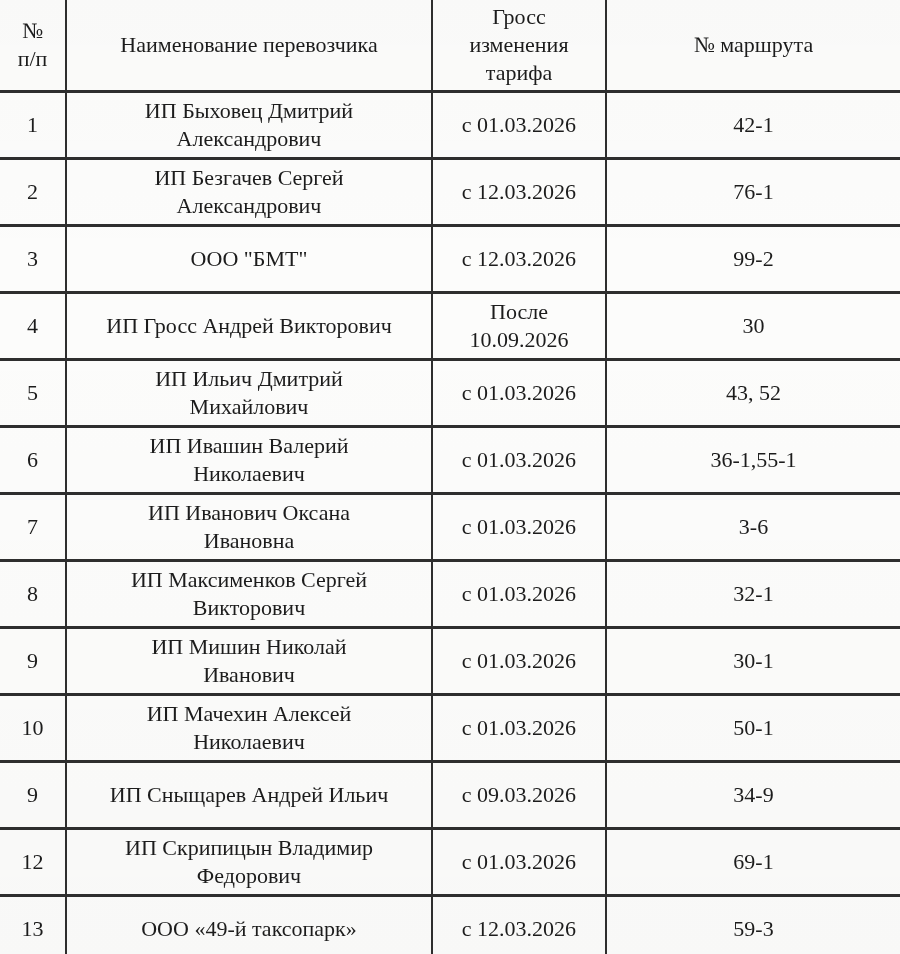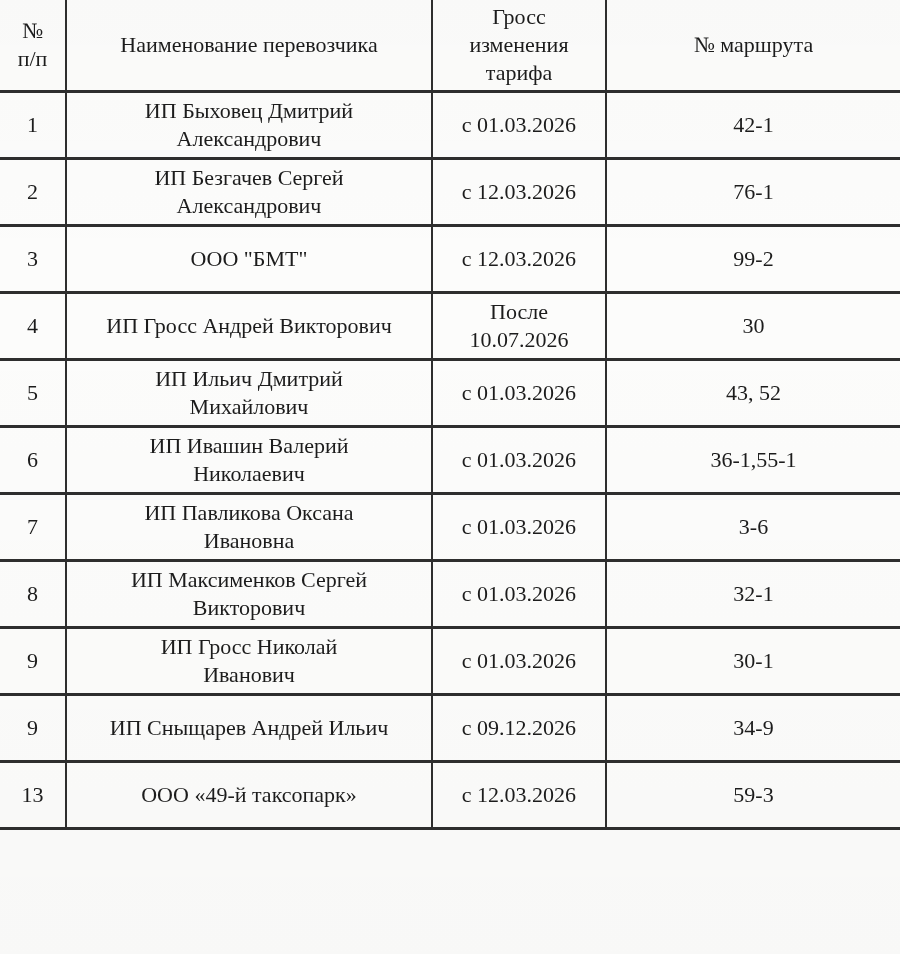--- a/index.html
+++ b/index.html
@@ -91,63 +91,77 @@
       <tr>
         <td>3</td>
         <td>ООО "БМТ"</td>
         <td>с 12.03.2026</td>
         <td>99-2</td>
       </tr>
       <tr>
         <td>4</td>
         <td>ИП Гросс Андрей Викторович</td>
         <td>После
-10.07.2026</td>
+10.09.2026</td>
         <td>30</td>
       </tr>
       <tr>
         <td>5</td>
         <td>ИП Ильич Дмитрий
 Михайлович</td>
         <td>с 01.03.2026</td>
         <td>43, 52</td>
       </tr>
       <tr>
         <td>6</td>
         <td>ИП Ивашин Валерий
 Николаевич</td>
         <td>с 01.03.2026</td>
         <td>36-1,55-1</td>
       </tr>
       <tr>
         <td>7</td>
-        <td>ИП Павликова Оксана
+        <td>ИП Иванович Оксана
 Ивановна</td>
         <td>с 01.03.2026</td>
         <td>3-6</td>
       </tr>
       <tr>
         <td>8</td>
         <td>ИП Максименков Сергей
 Викторович</td>
         <td>с 01.03.2026</td>
         <td>32-1</td>
       </tr>
       <tr>
         <td>9</td>
-        <td>ИП Гросс Николай
+        <td>ИП Мишин Николай
 Иванович</td>
         <td>с 01.03.2026</td>
         <td>30-1</td>
       </tr>
       <tr>
+        <td>10</td>
+        <td>ИП Мачехин Алексей
+Николаевич</td>
+        <td>с 01.03.2026</td>
+        <td>50-1</td>
+      </tr>
+      <tr>
         <td>9</td>
         <td>ИП Сныщарев Андрей Ильич</td>
-        <td>с 09.12.2026</td>
+        <td>с 09.03.2026</td>
         <td>34-9</td>
+      </tr>
+      <tr>
+        <td>12</td>
+        <td>ИП Скрипицын Владимир
+Федорович</td>
+        <td>с 01.03.2026</td>
+        <td>69-1</td>
       </tr>
       <tr>
         <td>13</td>
         <td>ООО «49-й таксопарк»</td>
         <td>с 12.03.2026</td>
         <td>59-3</td>
       </tr>
     </tbody>
   </table>
 </div>

